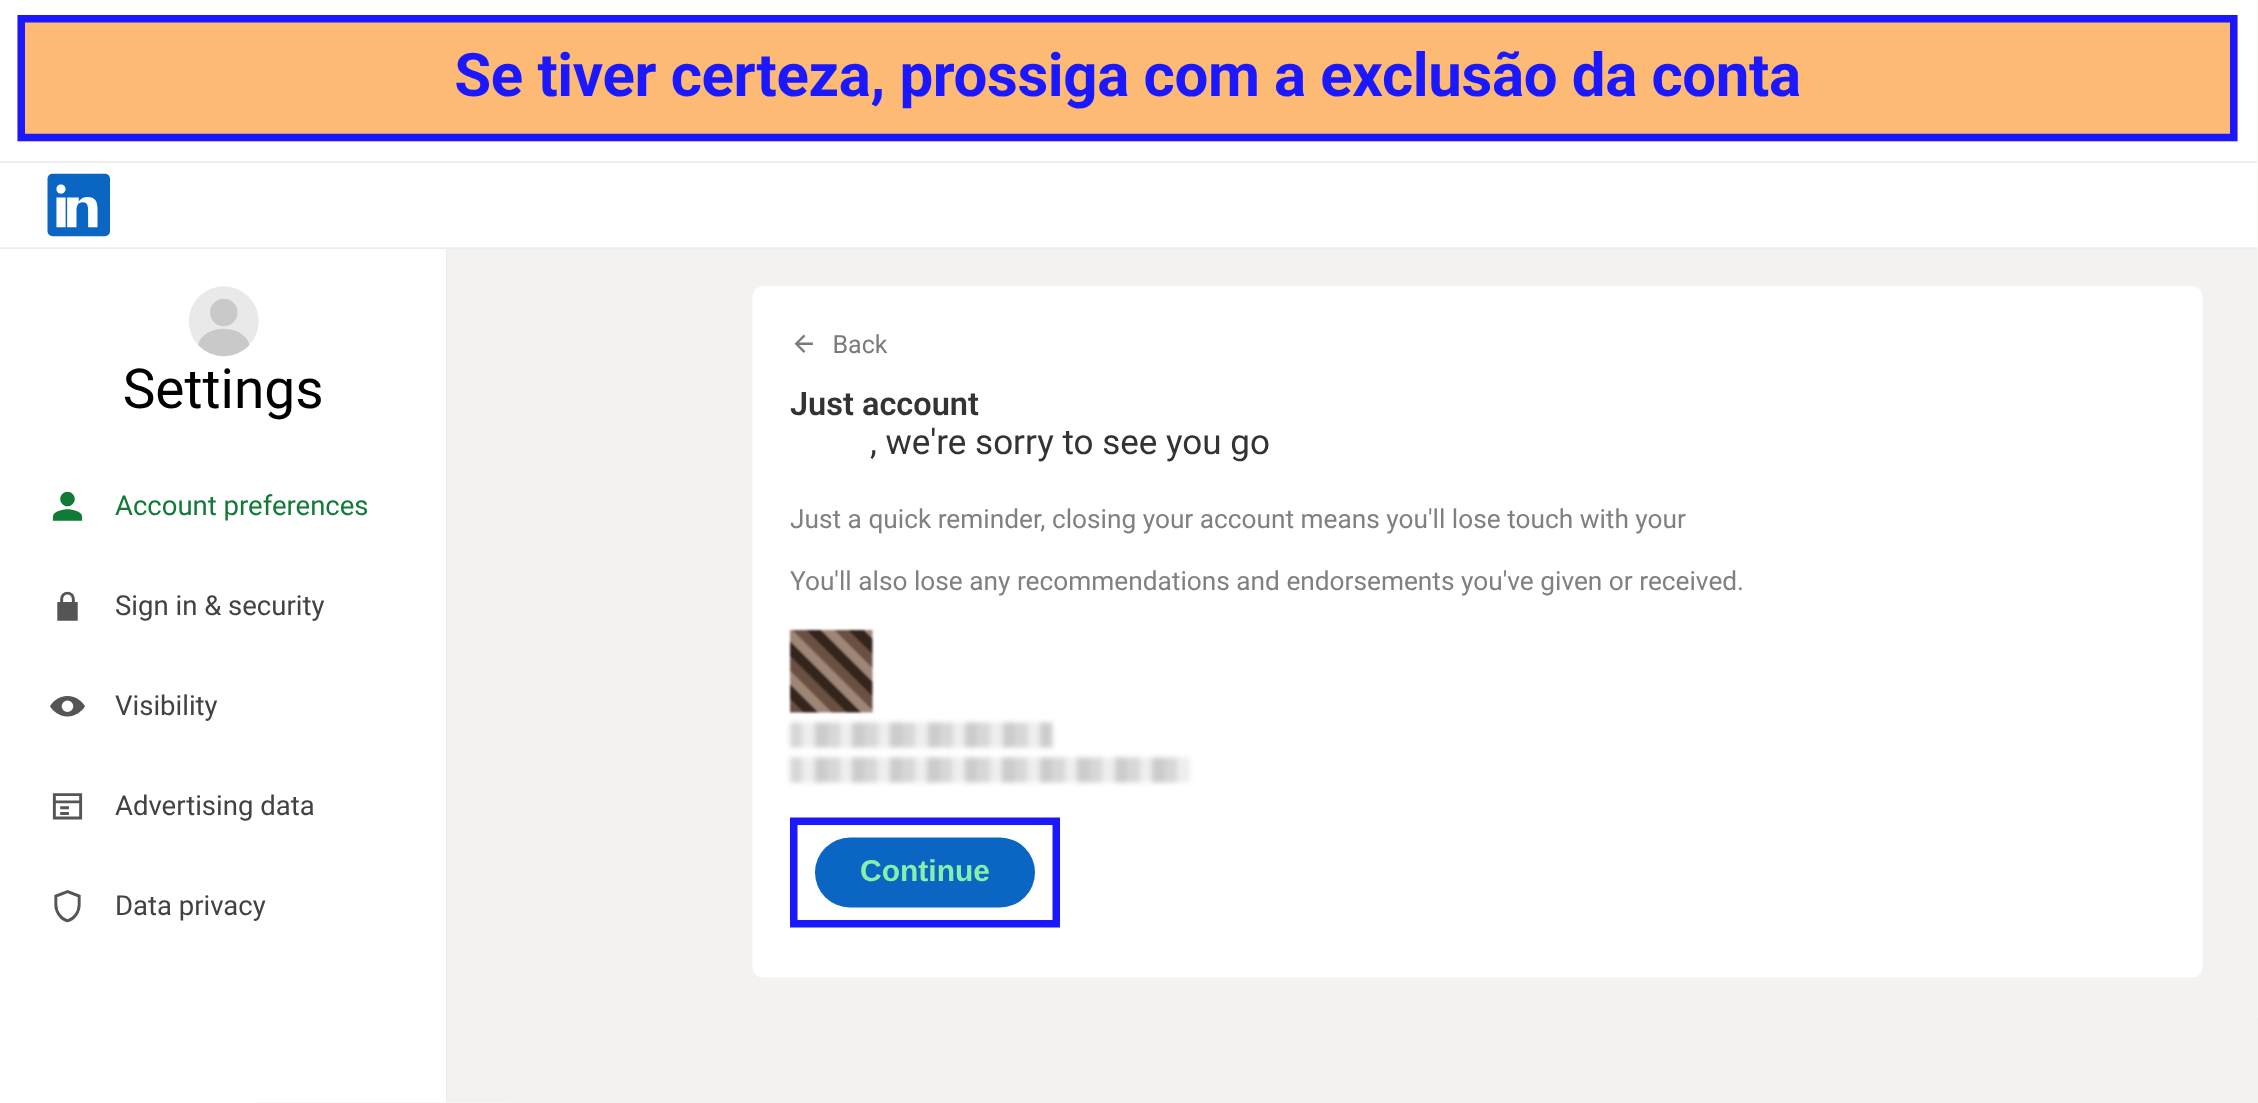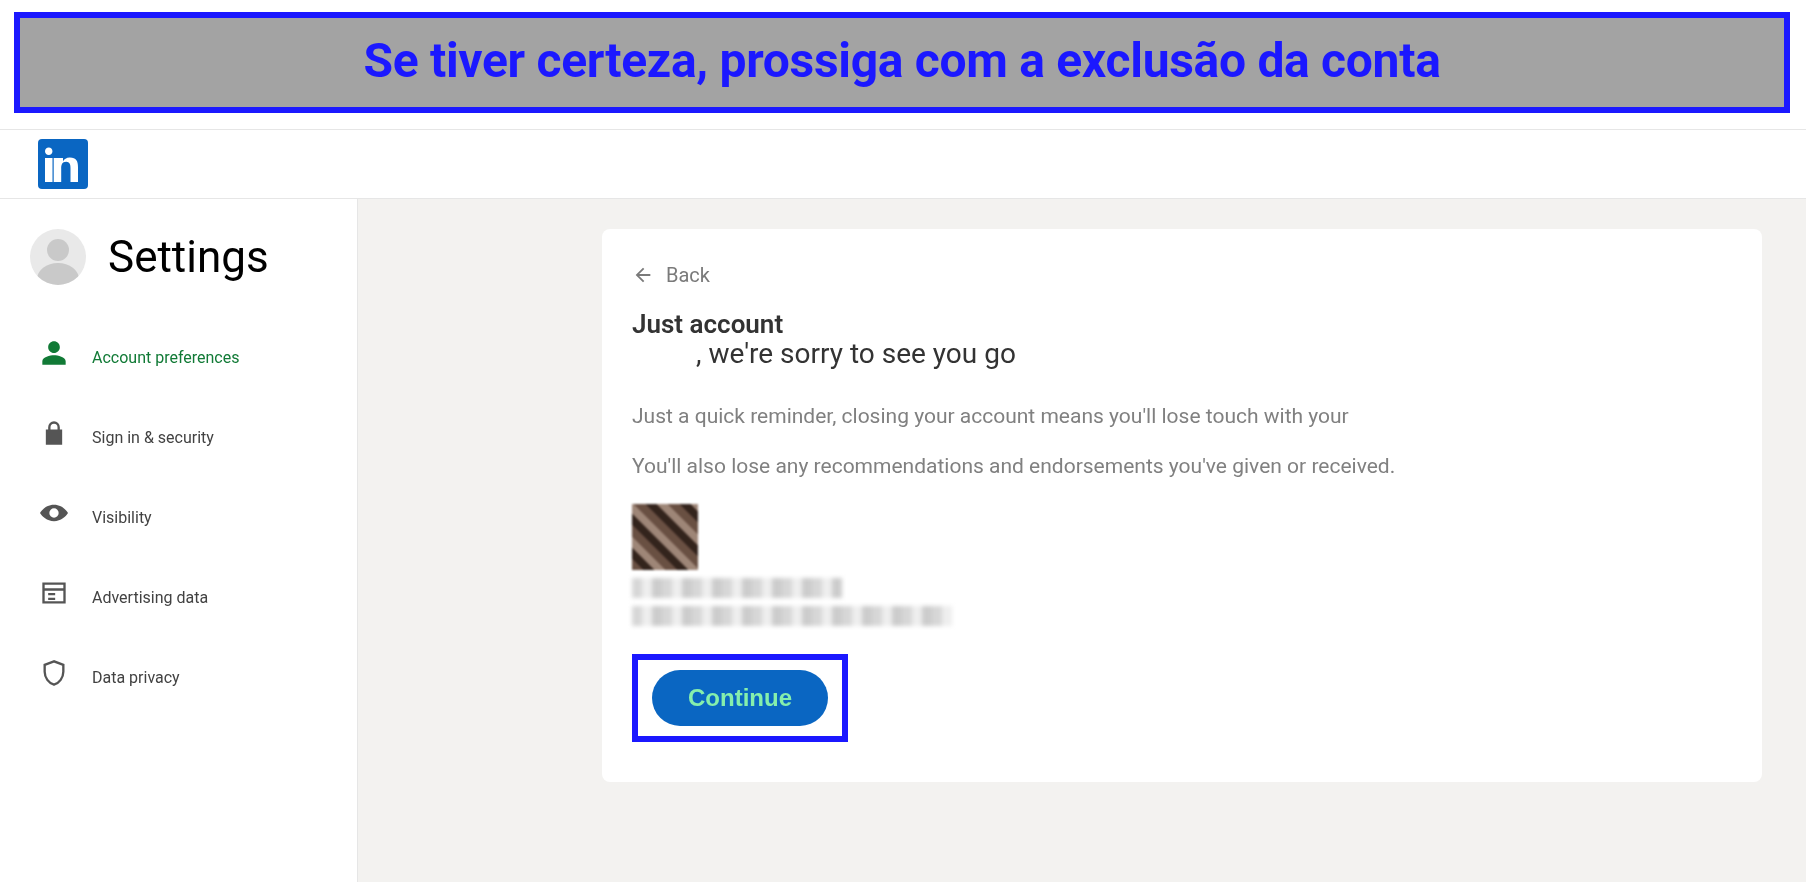--- a/index.html
+++ b/index.html
@@ -10,21 +10,21 @@
     font-family: -apple-system, BlinkMacSystemFont, "Segoe UI", Roboto, Helvetica, Arial, sans-serif;
     background:#ffffff;
     color:#000;
     overflow:hidden;
   }
 
   
   .banner {
     margin:12px 16px 16px 14px;
     border:6px solid #1b18ff;
-    background:#a3a3a3;
+    background:#fdba74;
     text-align:center;
     padding:14px 10px 18px;
   }
   .banner-text {
     color:#1b18ff;
     font-weight:700;
     font-size:48px;
     letter-spacing:-0.3px;
   }
 
@@ -46,44 +46,45 @@
   .logo svg { width:36px; height:36px; }
 
   
   .layout { display:flex; height:calc(882px - 70px - 128px); }
   .sidebar {
     width:358px;
     border-right:1px solid #e6e6e6;
     padding-top:30px;
   }
   .settings-header {
-    display:flex; align-items:center; gap:22px;
+    display:flex; align-items:center; 
     padding:0 30px 28px;
+    flex-direction:column;
   }
   .avatar-icon {
     width:56px; height:56px;
     border-radius:50%;
     background:#e9e9e9;
     position:relative;
     overflow:hidden;
   }
   .avatar-icon::before{
     content:""; position:absolute; top:10px; left:50%; transform:translateX(-50%);
     width:22px; height:22px; background:#c9c9c9; border-radius:50%;
   }
   .avatar-icon::after{
     content:""; position:absolute; bottom:-10px; left:50%; transform:translateX(-50%);
     width:42px; height:32px; background:#c9c9c9; border-radius:50% 50% 0 0;
   }
   .settings-title { font-size:44px; font-weight:400; color:#000; }
 
   .nav-item {
-    display:flex; align-items:flex-end; gap:24px;
+    display:flex; align-items:center; gap:24px;
     padding:26px 40px;
-    font-size:16px;
+    font-size:22px;
     color:#424242;
     cursor:pointer;
   }
   .nav-item.active { color:#117a36; font-weight:400; }
   .nav-icon { width:28px; height:28px; display:flex; align-items:center; justify-content:center; }
   .nav-icon svg { width:28px; height:28px; }
 
   
   .main {
     flex:1;

